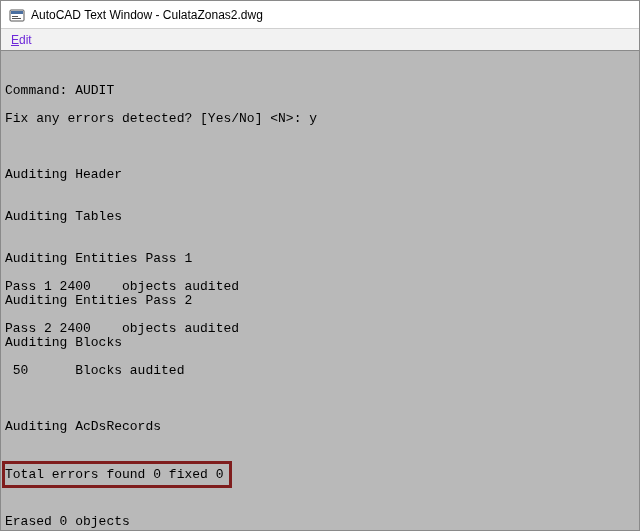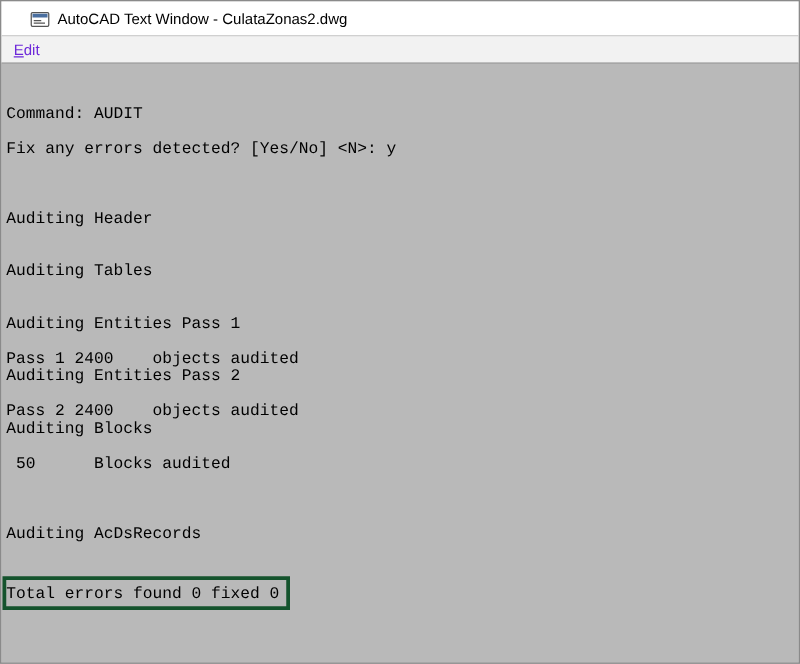--- a/index.html
+++ b/index.html
@@ -9,21 +9,21 @@
       width: 640px;
       height: 531px;
       border: 1px solid #8a8a8a;
       overflow: hidden;
     }
     .titlebar {
       height: 28px;
       background: #ffffff;
       display: flex;
       align-items: center;
-      padding: 0 23px;
+      padding: 0 8px;
       border-bottom: 1px solid #d0d0d0;
     }
     .app-icon {
       width: 16px;
       height: 16px;
       margin-right: 6px;
       flex-shrink: 0;
     }
     .title-text {
       font-size: 12px;
@@ -51,21 +51,21 @@
       color: #000;
       padding: 6px 16px 6px 2px;
       line-height: 1.0;
       white-space: pre;
       position: relative;
       height: calc(531px - 28px - 22px - 2px);
     }
     .line { min-height: 14px; padding-left: 2px; }
     .highlight-box {
       display: inline-block;
-      border: 3px solid #14532d;
+      border: 3px solid #7f1d1d;
       padding: 4px 6px 4px 0px;
       margin-left: -1px;
     }
   </style>
 </head>
 <body>
 
 <div class="titlebar">
   <span class="app-icon">
     <svg viewBox="0 0 16 16" width="16" height="16">
@@ -78,14 +78,14 @@
   <span class="title-text">AutoCAD Text Window - CulataZonas2.dwg</span>
 </div>
 
 <div class="menubar">
   <span class="menu-item"><span></span><span class="underline">E</span><span>dit</span></span>
 </div>
 
 <div class="console">
 <div id="console-lines"><div class="line">&nbsp;</div><div class="line">Command: AUDIT</div><div class="line">&nbsp;</div><div class="line">Fix any errors detected? [Yes/No] &lt;N&gt;: y</div><div class="line">&nbsp;</div><div class="line">&nbsp;</div><div class="line">&nbsp;</div><div class="line">Auditing Header</div><div class="line">&nbsp;</div><div class="line">&nbsp;</div><div class="line">Auditing Tables</div><div class="line">&nbsp;</div><div class="line">&nbsp;</div><div class="line">Auditing Entities Pass 1</div><div class="line">&nbsp;</div><div class="line">Pass 1 2400    objects audited</div><div class="line">Auditing Entities Pass 2</div><div class="line">&nbsp;</div><div class="line">Pass 2 2400    objects audited</div><div class="line">Auditing Blocks</div><div class="line">&nbsp;</div><div class="line"> 50      Blocks audited</div><div class="line">&nbsp;</div><div class="line">&nbsp;</div><div class="line">&nbsp;</div><div class="line">Auditing AcDsRecords</div><div class="line">&nbsp;</div></div>
 <div><span class="highlight-box"><span>Total errors found 0 fixed 0</span></span></div>
-<div id="console-after"><div class="line">&nbsp;</div></div>
+<div id="console-after"><div class="line">&nbsp;</div><div class="line">Erased 0 objects</div></div>
 </div>
 
 </body></html>

